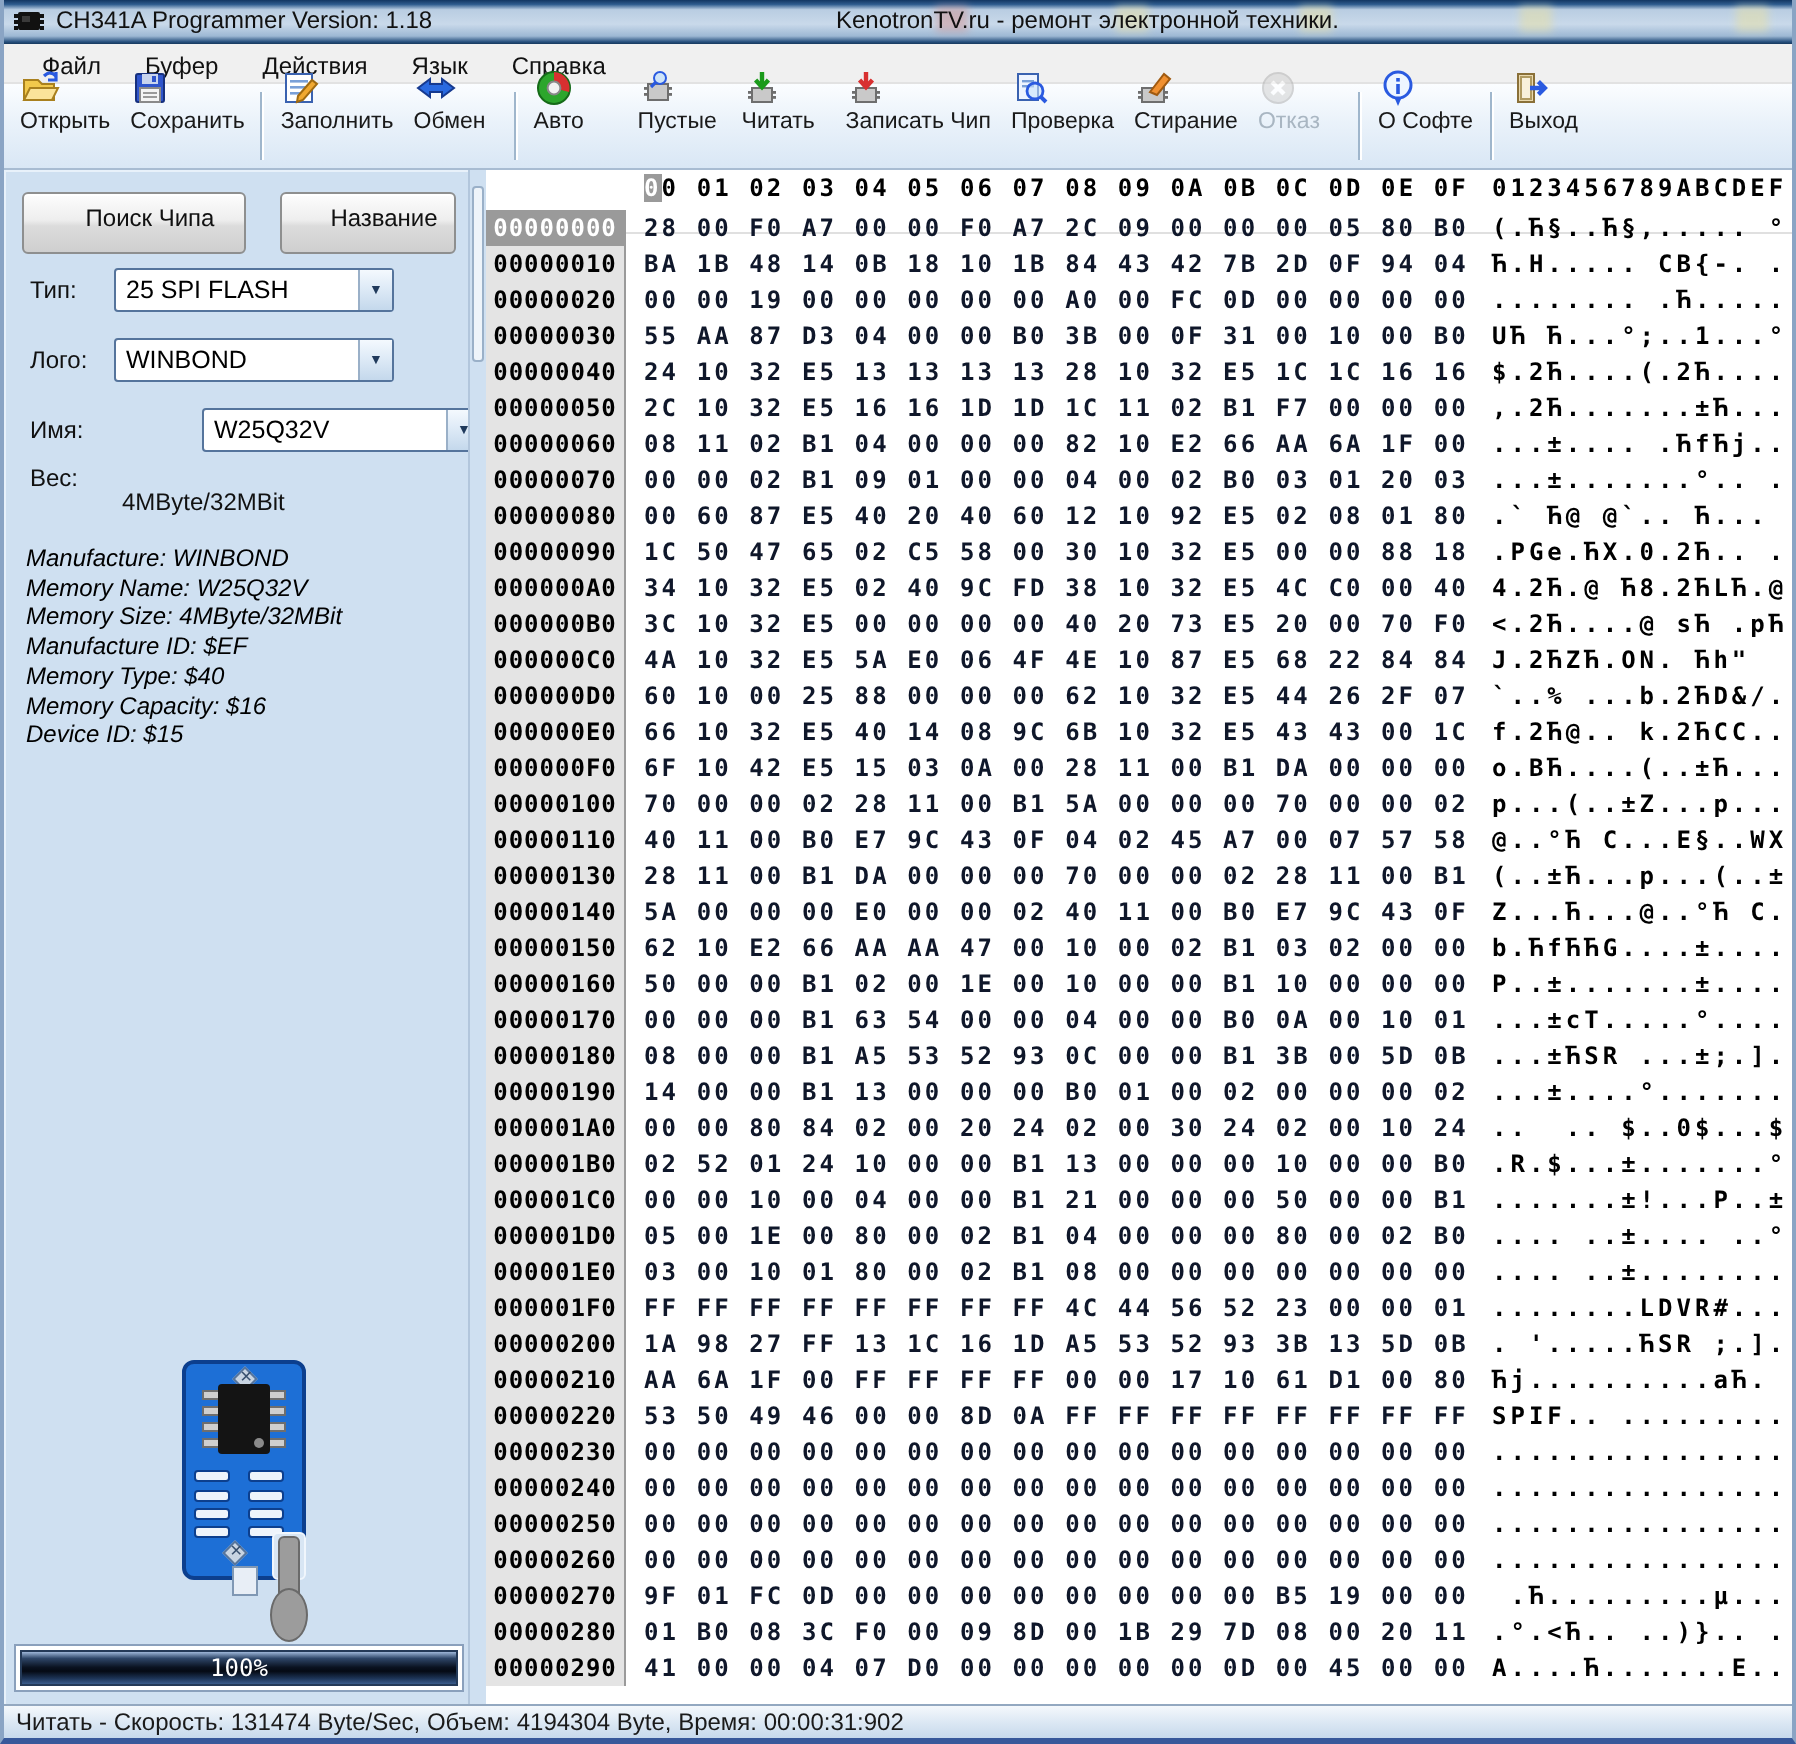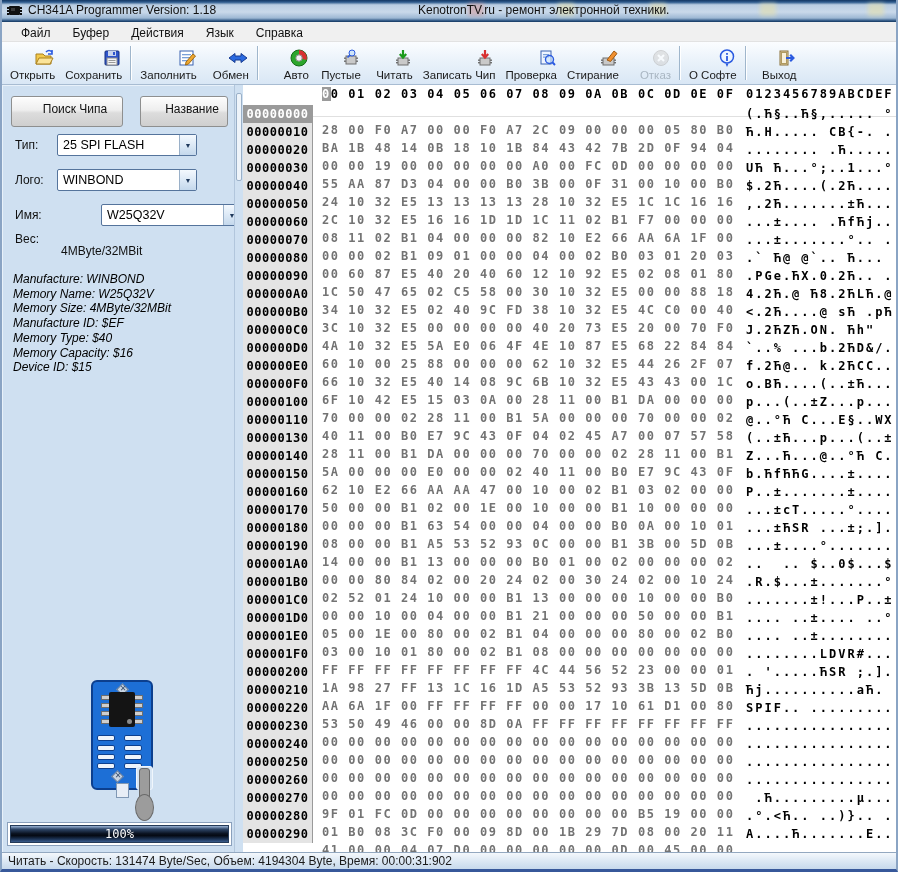--- a/index.html
+++ b/index.html
@@ -21,22 +21,22 @@
   .title-center { position:absolute; left:416px; top:3px; font-size:12px; color:#111; }
 
   
   .menubar { height:20px; background:#f0f0f0; border-bottom:1px solid #e2e2e2;
     display:flex; align-items:center; padding-left:8px; }
   .menu-item { font-size:12px; color:#111; padding:3px 11px 0 11px; cursor:default; }
 
   
   .toolbar { height:43px; background:linear-gradient(180deg,#fbfdff 0%,#eaf2fa 45%,#d9e7f5 100%);
     border-bottom:1px solid #a8bcd2; display:flex; align-items:stretch; padding-left:3px; }
-  .tbbtn { display:flex; flex-direction:column; align-items:flex-end; justify-content:flex-end;
-    padding:2px 5px 3px 5px; min-width:52px; }
+  .tbbtn { display:flex; flex-direction:column; align-items:flex-start; justify-content:flex-end;
+    padding:2px 5px 17px 5px; min-width:52px; }
   .tbbtn .ico { height:21px; display:flex; align-items:center; }
   .tbbtn .lbl { font-size:11.5px; color:#1a1a1a; margin-top:1px; white-space:nowrap; }
   .tbbtn.disabled .lbl { color:#a9b6c2; }
   .tbsep { width:0; border-left:1px solid #9fb6cc; border-right:1px solid #ffffff; margin:4px 3px; }
 
   
   .main { display:flex; height:767px; }
 
   
   .sidepanel { position:relative; width:232px; height:100%;
@@ -96,21 +96,21 @@
   .hexheader { position:relative; height:32px; background:#fff; border-bottom:1px solid #e0e0e0; }
   .hexheader .cols { position:absolute; left:79px; top:2px; font-size:12px; letter-spacing:1.55px; color:#000; white-space:pre; }
   .hexheader .cols .hl { background:#9a9a9a; color:#fff; }
   .hexheader .acols { position:absolute; left:503px; top:2px; font-size:12px; letter-spacing:2.0px; color:#000; white-space:pre; }
   .hexrows { position:absolute; top:20px; left:0; right:0; bottom:0; overflow:hidden; }
   .hexrow { position:relative; height:18px; line-height:18px; }
   .addr { position:absolute; left:0; top:0; width:70px; height:18px; background:#e4e4e4;
     border-right:1px solid #9a9a9a; color:#000; font-size:12px; text-align:center; letter-spacing:0.5px; }
   .addr.sel { background:#9a9a9a; color:#fff; }
   .bytes { position:absolute; left:79px; top:0; font-size:12px; letter-spacing:1.55px;
-    color:#737373; white-space:pre;margin-top:16px; }
+    color:#0f172a; white-space:pre; }
   .ascii { position:absolute; left:503px; top:0; font-size:12px; letter-spacing:2.0px;
     color:#000; white-space:pre; }
 
   
   .statusbar { height:17px; background:linear-gradient(180deg,#f4f8fc 0%,#dcE8f4 50%,#c7d9ec 100%);
     border-top:1px solid #93a8c0; display:flex; align-items:center; padding-left:6px; }
   .statusbar span { font-size:12px; color:#1a1a1a; white-space:nowrap; }
 </style>
 </head>
 <body>

